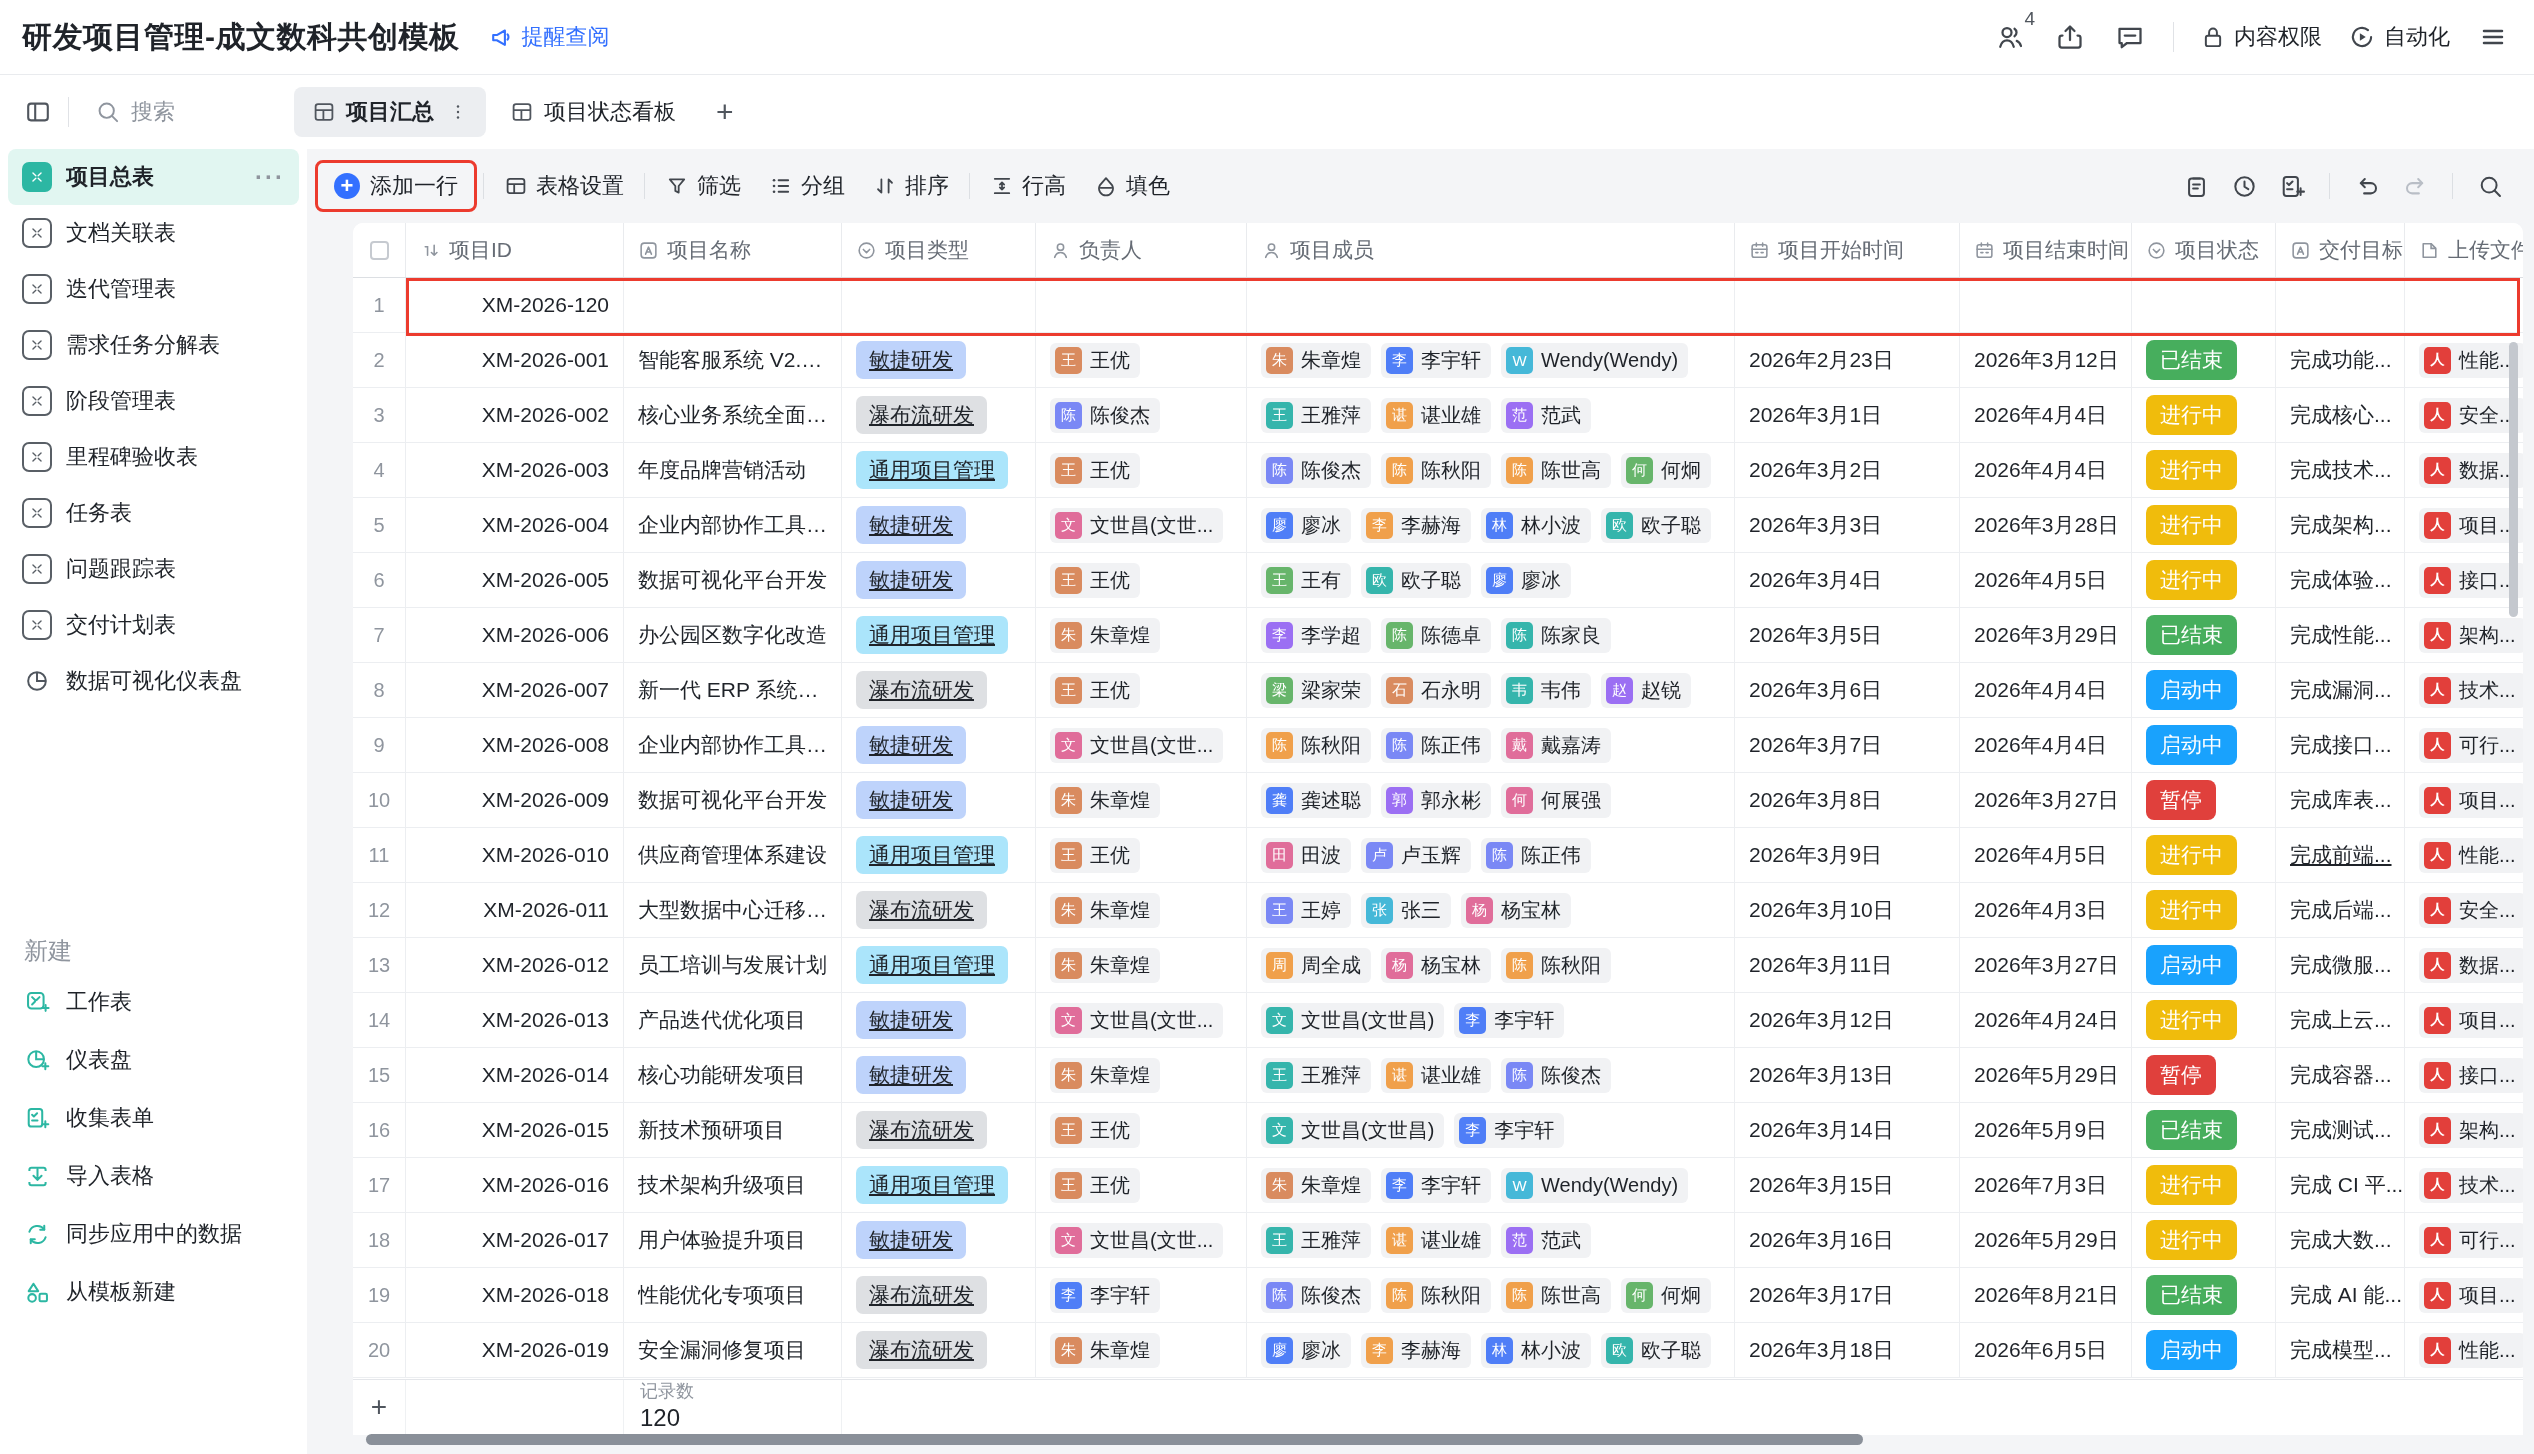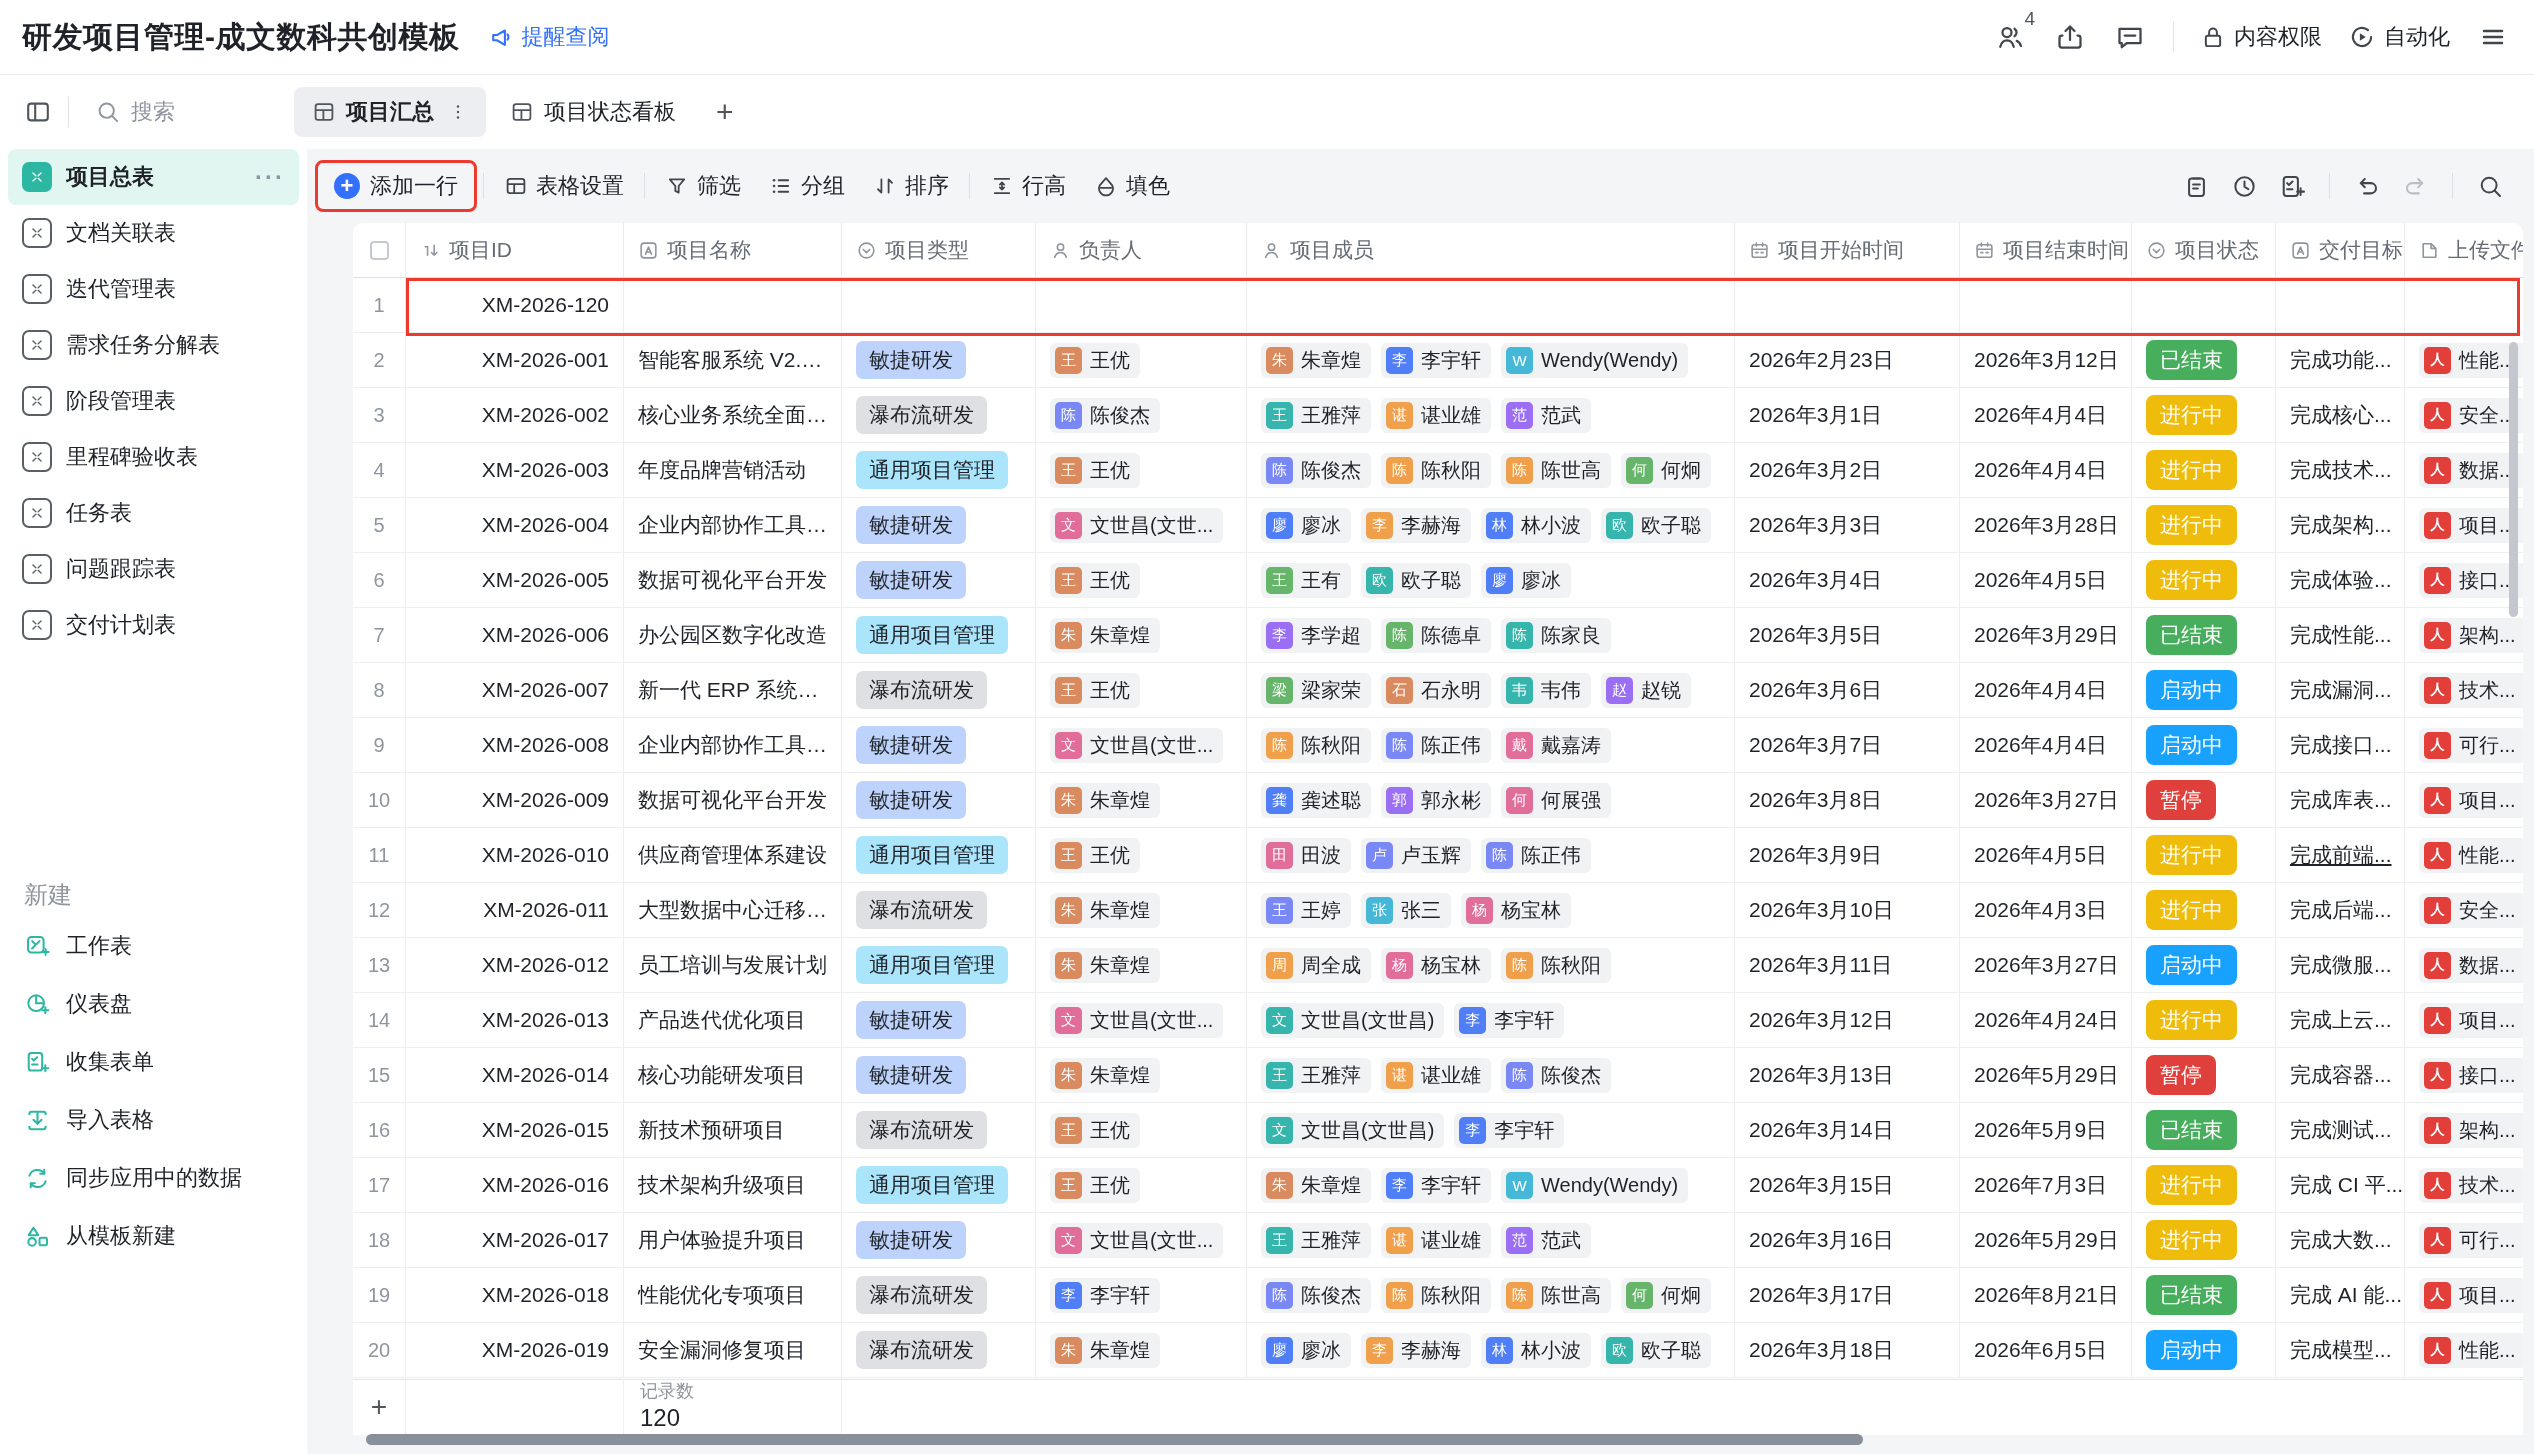--- a/index.html
+++ b/index.html
@@ -71,21 +71,21 @@
         border-right:1px solid #e9ebee; white-space:nowrap; overflow:hidden; flex:0 0 auto; }
   .th svg { width:21px; height:21px; flex:0 0 auto; color:#8f959e; }
   .th-check { display:flex; align-items:center; justify-content:center; border-right:1px solid #e9ebee; flex:0 0 auto; }
   .checkbox { width:19px; height:19px; border:2px solid #c6cad0; border-radius:4px; background:#fff; }
   .tbody { position:relative; height:1101px; overflow:hidden; }
   .trow { display:flex; height:55px; border-bottom:1px solid #eceef1; background:#fff; }
   .td { display:flex; align-items:center; padding:0 14px; font-size:21px; border-right:1px solid #eceef1;
         white-space:nowrap; overflow:hidden; flex:0 0 auto; gap:10px; }
   .td.rownum { justify-content:center; color:#8f959e; font-size:20px; padding:0; }
   .td.idcell { justify-content:flex-end; }
-  .badge { padding:5px 13px; border-radius:7px; font-size:21px; color:#1f2329; white-space:nowrap; }
+  .badge { padding:5px 13px; border-radius:7px; font-size:21px; color:#1f2329; white-space:nowrap;text-decoration:underline; }
   .status { padding:6px 14px; border-radius:8px; font-size:21px; color:#fff; white-space:nowrap; }
   .chip { display:flex; align-items:center; gap:8px; background:#f1f2f4; border-radius:6px; padding:4px 10px 4px 5px; font-size:20px; flex:0 0 auto; }
   .avatar { width:27px; height:27px; border-radius:5px; color:#fff; font-size:15px; display:flex; align-items:center; justify-content:center; flex:0 0 auto; }
   .pdfchip { display:flex; align-items:center; gap:8px; background:#f1f2f4; border-radius:6px; padding:4px 10px 4px 5px; font-size:20px; flex:0 0 auto; }
   .pdfico { width:27px; height:27px; border-radius:5px; background:#e23f3b; color:#fff; font-size:14px; font-weight:700; display:flex; align-items:center; justify-content:center; }
   .row-annot { position:absolute; left:53px; top:0; width:2114px; height:58px; border:3px solid #ec3b2e; pointer-events:none; z-index:6; }
   .tfoot { display:flex; height:55px; border-top:1px solid #e4e6ea; background:#fff; }
   .tf-cell { border-right:1px solid #eff1f3; flex:0 0 auto; display:flex; flex-direction:column; justify-content:center; padding:0 16px; }
   .tf-add { display:flex; align-items:center; justify-content:center; font-size:28px; color:#50565e; cursor:pointer; }
   .count-label { font-size:18px; color:#8f959e; line-height:1.2; }
@@ -270,20 +270,29 @@
           <span class="side-label">问题跟踪表</span>
         </div>
         <div class="side-item">
           <span class="tbl-ico outline">
             <svg viewBox="0 0 20 20" fill="none" stroke="currentColor" stroke-width="1.5">
               <path d="M5.5 5.5l3.2 3.2M14.5 5.5l-3.2 3.2M5.5 14.5l3.2-3.2M14.5 14.5l-3.2-3.2" stroke-linecap="round"></path>
             </svg>
           </span>
           <span class="side-label">交付计划表</span>
         </div>
+        <div class="side-item">
+          <span class="plain-ico">
+            <svg viewBox="0 0 20 20" fill="none" stroke="currentColor" stroke-width="1.5">
+              <circle cx="10" cy="10" r="6.8"></circle>
+              <path d="M10 3.2V10h6.8"></path>
+            </svg>
+          </span>
+          <span class="side-label">数据可视化仪表盘</span>
+        </div>
       </div>
     <div class="new-section">
       <div class="new-title">新建</div>
       <div id="new-list">
           <div class="new-item">
             <span class="nico">
               <svg viewBox="0 0 20 20" fill="none" stroke="currentColor" stroke-width="1.5">
                 <rect x="3" y="3" width="11.5" height="11.5" rx="2.5"></rect>
                 <path d="M6 6l2.2 2.2M11.5 6L9.3 8.2M6 11.5l2.2-2.2" stroke-linecap="round"></path>
                 <path d="M13.8 14h4.4M16 11.8v4.4" stroke-linecap="round"></path>

